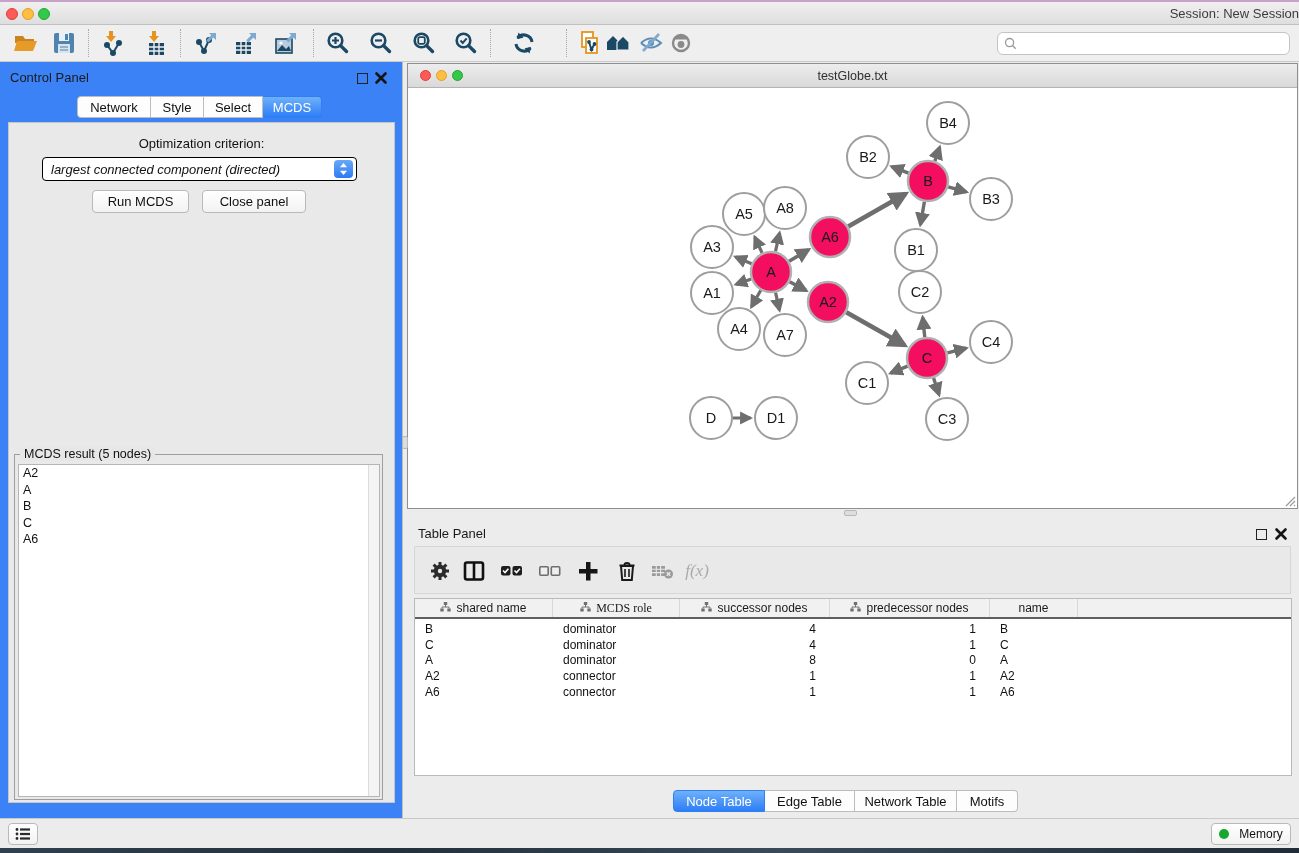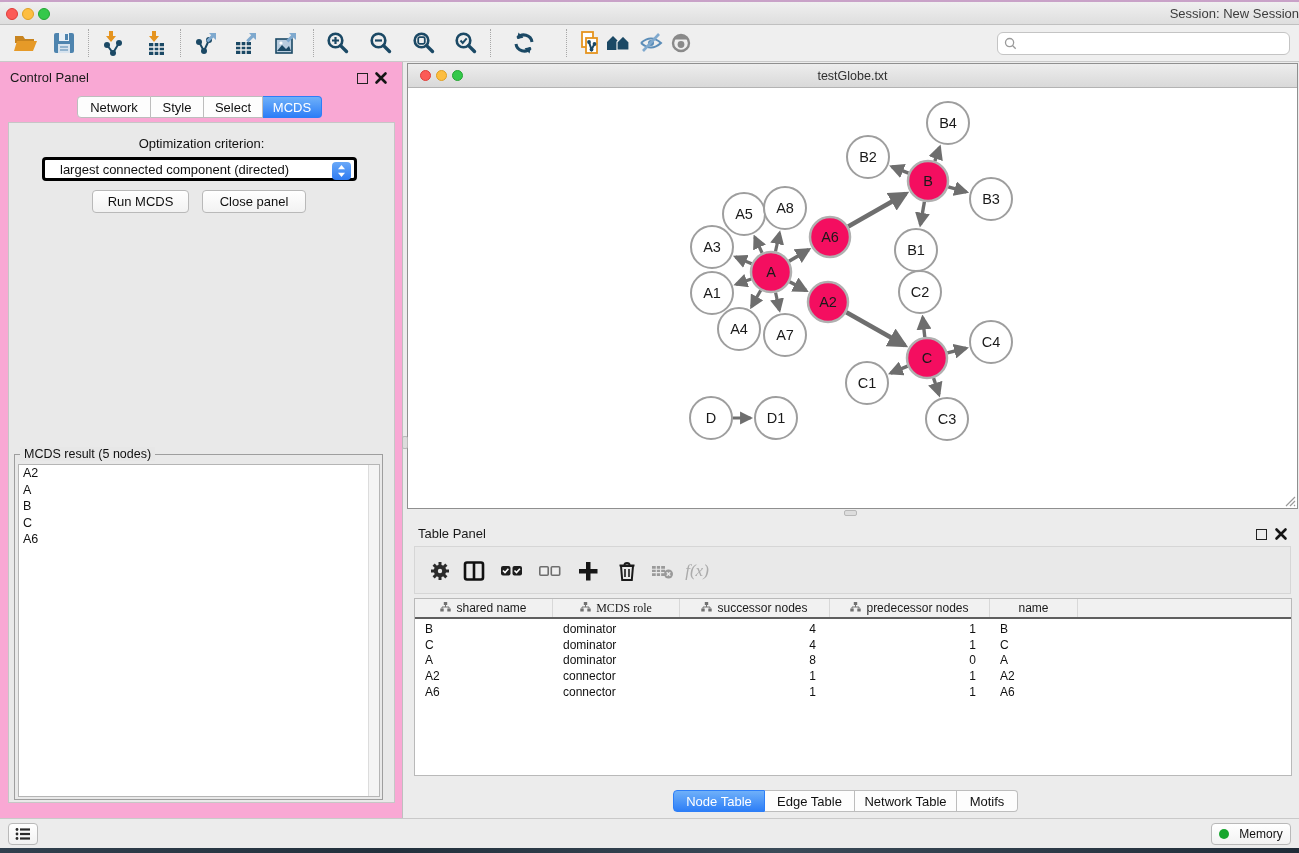--- a/index.html
+++ b/index.html
@@ -19,36 +19,36 @@
   #toolbar { left:0; top:25px; width:1299px; height:37px; background:#EFEFEF;
     border-bottom:1px solid #C9C9C9; }
   .tb-icon { top:4px; width:28px; height:28px; display:flex; align-items:center; justify-content:center; }
   .tb-sep { top:4px; width:1px; height:28px; border-left:1px dotted #A8A8A8; }
   #search-field { left:997px; top:7px; width:293px; height:23px; background:#fff;
     border:1px solid #C4C4C4; border-radius:6px; display:flex; align-items:center; padding-left:6px; }
   #search-field input { border:none; outline:none; font-size:12px; width:250px; background:transparent;
     font-family:"Liberation Sans",sans-serif; }
 
   
-  #control-panel { left:0; top:62px; width:403px; height:756px; background:#f9a8d4;
+  #control-panel { left:0; top:62px; width:403px; height:756px; background:#3b82f6;
     border-right:1px solid #BFBFBF; }
   #cp-title { left:10px; top:8px; font-size:13px; color:#1A1A1A; }
   .panel-float { width:11px; height:11px; border:1.6px solid #222; background:transparent; }
   .tabstrip { display:flex; height:22px; }
   .tabstrip .tab { background:#FDFDFD; border:1px solid #BDBDBD; border-left:none; font-size:13px;
     color:#111; display:flex; align-items:center; justify-content:center; }
   .tabstrip .tab:first-child { border-left:1px solid #BDBDBD; border-radius:4px 0 0 4px;text-align:center; }
   .tabstrip .tab:last-child { border-radius:0 4px 4px 0; }
   .tabstrip .tab.active { background:linear-gradient(#6FB0F9,#2D7EF7); color:#fff; border-color:#2D7EF7; }
   #cp-tabs { left:77px; top:34px; }
   #cp-pane { left:8px; top:60px; width:387px; height:681px; border:1px solid #C6C6C6; background:#E9E9E9; }
   #opt-label { left:0; top:74px; width:403px; text-align:center; font-size:13px; color:#111; }
   #criterion-select { left:42px; top:95px; width:315px; height:24px; background:#fff;
-    border:3px solid #000000; border-radius:4px; font-size:13px; color:#111;
-    display:flex; align-items:center; padding-left:15px; }
+    border:1px solid #000000; border-radius:4px; font-size:13px; color:#111;
+    display:flex; align-items:center; padding-left:8px;font-style:italic; }
   #criterion-stepper { right:3px; top:2px; width:19px; height:18px; border-radius:4px;
     background:linear-gradient(#6AA9F8,#2E7BF2); }
   .btn { background:linear-gradient(#FFFFFF,#F2F2F2); border:1px solid #B9B9B9; border-radius:4px;
     font-size:13px; color:#111; display:flex; align-items:center; justify-content:center; height:23px; }
   #run-mcds-btn { left:92px; top:128px; width:97px; }
   #close-panel-btn { left:202px; top:128px; width:104px; }
   #mcds-fieldset { left:14px; top:392px; width:369px; height:346px; border:1px solid #9E9E9E; }
   #mcds-legend { left:5px; top:-8px; background:#E7E7E7; padding:0 4px; font-size:12.5px; color:#111; }
   #mcds-list { left:3px; top:9px; width:362px; height:333px; background:#fff; border:1px solid #B5B5B5; }
   #mcds-scroll { right:0; top:0; width:11px; height:100%; background:#F4F4F4; border-left:1px solid #DCDCDC; }

